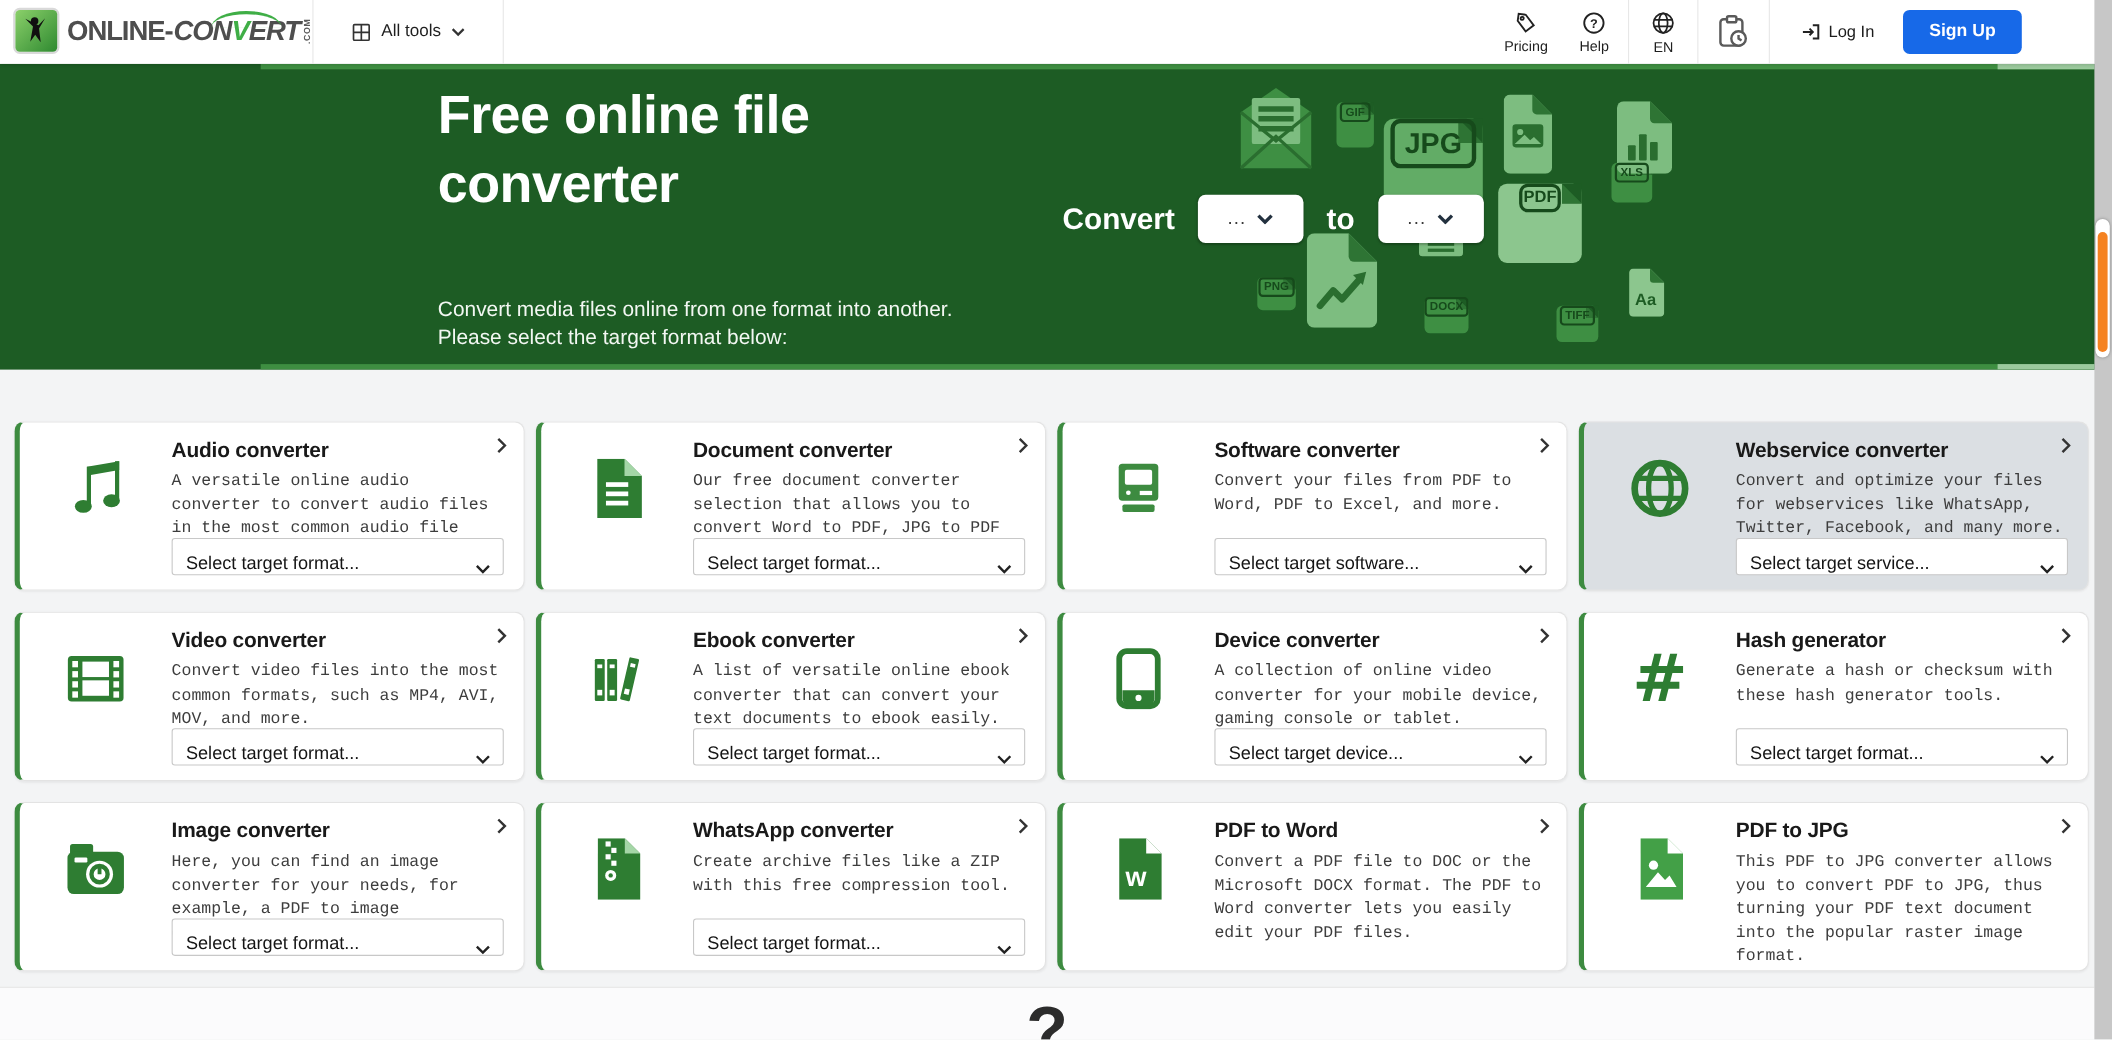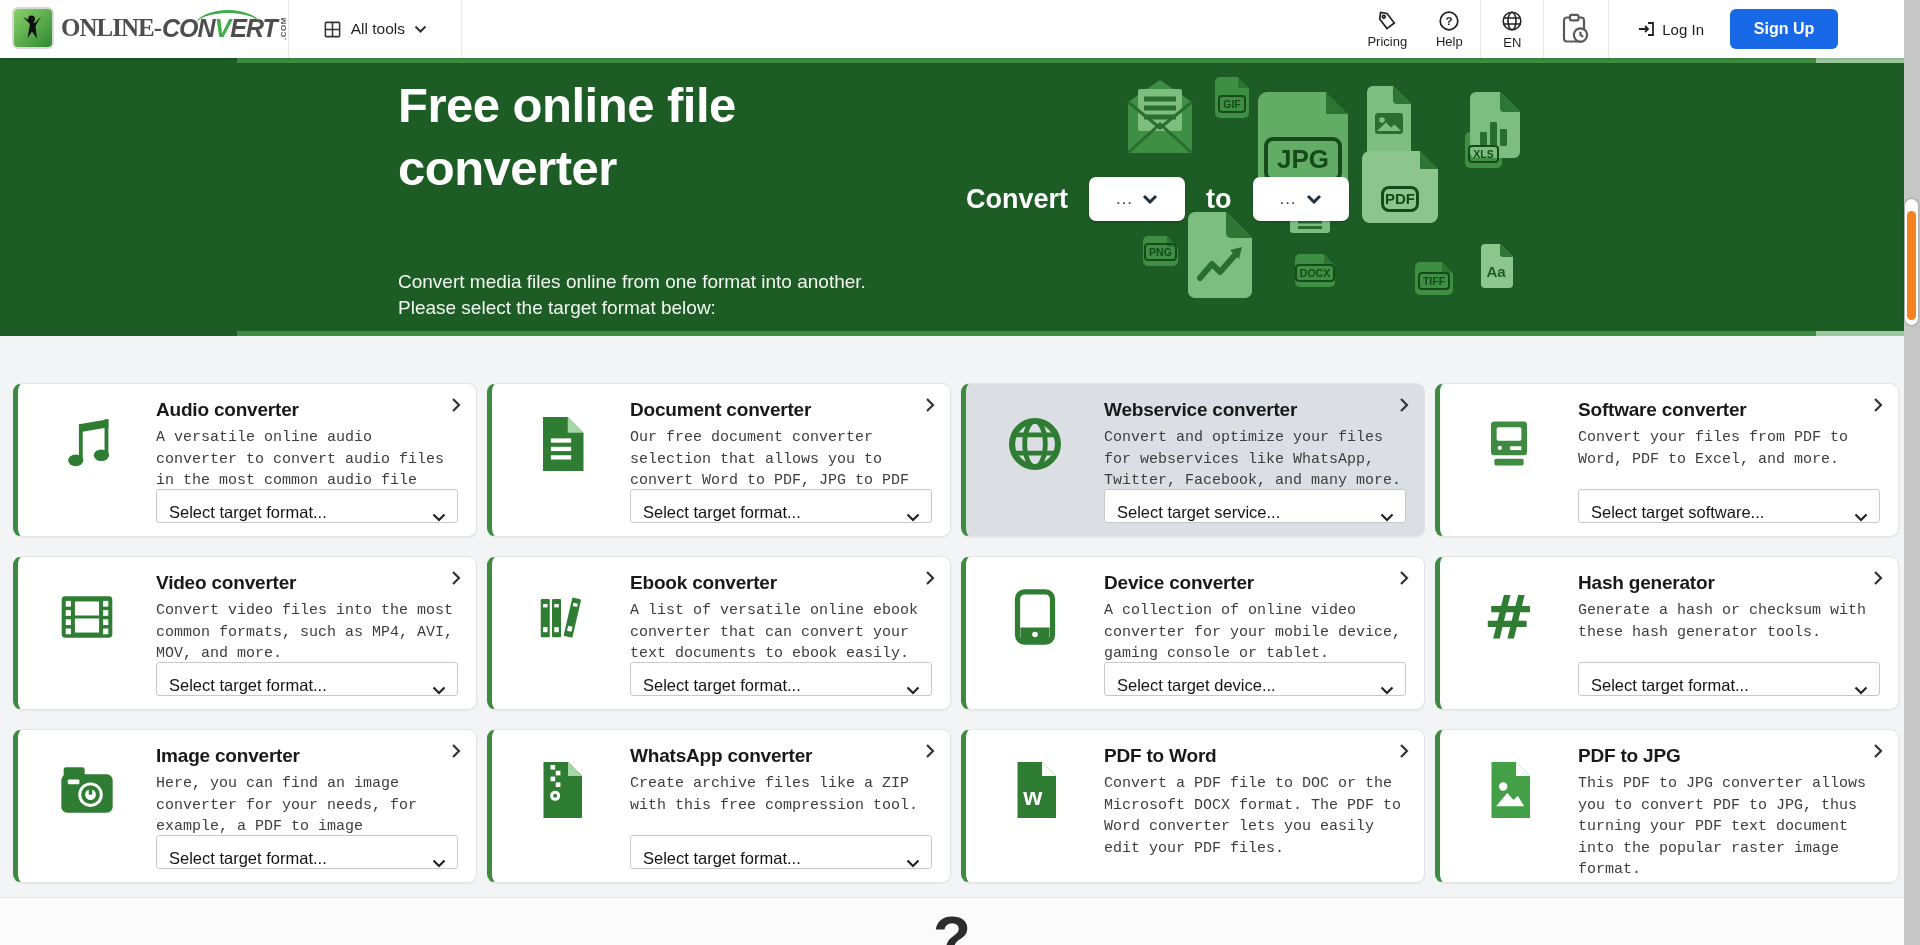--- a/index.html
+++ b/index.html
@@ -11,21 +11,21 @@
   
   .navbar{
     position:absolute;top:0;left:0;width:1920px;height:58px;background:#fff;
     display:flex;align-items:center;z-index:6;box-shadow:0 1px 3px rgba(0,0,0,.14);
   }
   .nav-sep{width:1px;height:58px;background:#e7e7e7;flex:0 0 1px;}
   .logo{display:flex;align-items:center;gap:9px;margin:0 0 0 14px;padding-bottom:2px;}
   .logo-box{width:38px;height:38px;border-radius:4px;background:linear-gradient(135deg,#8bd06a,#2f8a31);
     box-shadow:0 0 0 2px #d9d9d9;display:flex;align-items:center;justify-content:center;}
   .logo-text{display:flex;align-items:center;position:relative;}
-  .logo-online{font-size:25px;font-weight:800;color:#4e4e4e;letter-spacing:-1px;font-family:Liberation Serif, serif;}
+  .logo-online{font-size:25px;font-weight:800;color:#4e4e4e;letter-spacing:-1px;}
   .logo-convert{font-size:25px;font-weight:800;color:#4e4e4e;font-style:italic;letter-spacing:-1px;margin-left:1px;}
   .logo-convert .v{color:#3fae46;}
   .logo-swoosh{position:absolute;top:-4px;right:28px;width:64px;height:12px;
     border-top:3.5px solid #3fae46;border-radius:50% 50% 0 0/100% 100% 0 0;}
   .logo-tld{font-size:8px;font-weight:700;color:#5a5a5a;writing-mode:vertical-rl;transform:rotate(180deg);
     margin-left:2px;letter-spacing:.5px;}
   .alltools{display:flex;align-items:center;gap:9px;padding:0 34px;height:58px;cursor:pointer;}
   .alltools-label{font-size:15.5px;color:#1f1f1f;}
   .nav-right{margin-left:auto;display:flex;align-items:center;height:58px;padding-right:82px;}
   .nav-icon-item{display:flex;flex-direction:column;align-items:center;justify-content:center;
@@ -45,21 +45,21 @@
     font-weight:800;letter-spacing:-.5px;}
   .hero-sub{position:absolute;left:398px;top:192px;width:515px;color:#f2f7f2;font-size:19px;line-height:26px;}
   .convert-row{position:absolute;left:966px;top:119px;height:44px;display:flex;align-items:center;z-index:4;}
   .convert-label{color:#fff;font-size:27px;font-weight:700;margin-right:21px;}
   .to-label{color:#fff;font-size:27px;font-weight:700;margin:0 21px;}
   .hero-select{width:96px;height:44px;background:#fff;border-radius:7px;display:flex;align-items:center;
     justify-content:center;gap:9px;cursor:pointer;box-shadow:0 1px 2px rgba(0,0,0,.25);}
   .hero-select .val{font-size:17px;color:#3a3a3a;letter-spacing:1px;}
   
   .hicons{position:absolute;inset:0;z-index:2;}
-  .hb{position:absolute;background:#3e8f43;border-radius:5px;display:flex;align-items:flex-end;justify-content:center;}
+  .hb{position:absolute;background:#3e8f43;border-radius:5px;display:flex;align-items:flex-start;justify-content:center;margin-top:16px;}
   .hb::before{content:"";position:absolute;top:0;right:0;width:11px;height:11px;background:#1d5c24;}
   .hb::after{content:"";position:absolute;top:0;right:0;width:0;height:0;
     border-bottom:11px solid #2e7434;border-right:11px solid transparent;}
   .hb .lbl{border:2.5px solid #164a1b;color:#164a1b;border-radius:4px;font-size:10.5px;font-weight:800;
     padding:0 3px;line-height:1.35;margin-bottom:5px;z-index:1;}
   .hb.big{background:#62ac66;border-radius:9px;}
   .hb.big::before{width:22px;height:22px;}
   .hb.big::after{border-bottom-width:22px;border-right-width:22px;}
   .hb.big .lbl{border-width:4px;border-radius:9px;font-size:26px;padding:1px 9px;margin-bottom:14px;}
   .hb.pdf{background:#8cc68e;border-radius:8px;}
@@ -306,62 +306,62 @@
         <path d="M2 2 l6 6 -6 6"></path>
       </svg>
     <div class="cselect">
         <span>Select target format...</span>
         <svg width="14" height="9" viewBox="0 0 14 9" fill="none" stroke="#222" stroke-width="2.2">
           <path d="M1.5 1.5 L7 7 L12.5 1.5"></path>
         </svg>
       </div>
   </div>
 
-  <div class="card highlight">
-    <div class="cicon">
-      <svg width="58" height="58" viewBox="0 0 48 48" fill="none" stroke="#2e7d32">
-          <circle cx="24" cy="24" r="19" stroke-width="5"></circle>
-          <ellipse cx="24" cy="24" rx="8.5" ry="19" stroke-width="4"></ellipse>
-          <path d="M6.5 16.5 H41.5 M6.5 31.5 H41.5" stroke-width="4"></path>
-        </svg>
-    </div>
-    <div class="cbody">
-        <div class="ctitle">Webservice converter</div>
-      <div class="cdesc">Convert and optimize your files for webservices like WhatsApp, Twitter, Facebook, and many more.</div>
-      </div>
-    <svg class="carrow" width="10" height="16" viewBox="0 0 10 16" fill="none" stroke="#333" stroke-width="2.2">
-        <path d="M2 2 l6 6 -6 6"></path>
-      </svg>
-    <div class="cselect">
-        <span>Select target service...</span>
-        <svg width="14" height="9" viewBox="0 0 14 9" fill="none" stroke="#222" stroke-width="2.2">
-          <path d="M1.5 1.5 L7 7 L12.5 1.5"></path>
-        </svg>
-      </div>
-  </div>
-
   <div class="card">
     <div class="cicon">
       <svg width="54" height="54" viewBox="0 0 48 48">
           <rect x="8" y="4" width="32" height="30" rx="3" fill="#3d8b40"></rect>
           <rect x="13" y="9" width="22" height="12" rx="1.5" fill="#fff"></rect>
           <circle cx="15.8" cy="27.5" r="1.9" fill="#fff"></circle>
           <rect x="25" y="26" width="10" height="3.4" fill="#fff"></rect>
           <rect x="11" y="37" width="26" height="6" rx="1.5" fill="#3d8b40"></rect>
         </svg>
     </div>
     <div class="cbody">
         <div class="ctitle">Software converter</div>
       <div class="cdesc">Convert your files from PDF to Word, PDF to Excel, and more.</div>
       </div>
     <svg class="carrow" width="10" height="16" viewBox="0 0 10 16" fill="none" stroke="#333" stroke-width="2.2">
         <path d="M2 2 l6 6 -6 6"></path>
       </svg>
     <div class="cselect">
         <span>Select target software...</span>
+        <svg width="14" height="9" viewBox="0 0 14 9" fill="none" stroke="#222" stroke-width="2.2">
+          <path d="M1.5 1.5 L7 7 L12.5 1.5"></path>
+        </svg>
+      </div>
+  </div>
+
+  <div class="card highlight">
+    <div class="cicon">
+      <svg width="58" height="58" viewBox="0 0 48 48" fill="none" stroke="#2e7d32">
+          <circle cx="24" cy="24" r="19" stroke-width="5"></circle>
+          <ellipse cx="24" cy="24" rx="8.5" ry="19" stroke-width="4"></ellipse>
+          <path d="M6.5 16.5 H41.5 M6.5 31.5 H41.5" stroke-width="4"></path>
+        </svg>
+    </div>
+    <div class="cbody">
+        <div class="ctitle">Webservice converter</div>
+      <div class="cdesc">Convert and optimize your files for webservices like WhatsApp, Twitter, Facebook, and many more.</div>
+      </div>
+    <svg class="carrow" width="10" height="16" viewBox="0 0 10 16" fill="none" stroke="#333" stroke-width="2.2">
+        <path d="M2 2 l6 6 -6 6"></path>
+      </svg>
+    <div class="cselect">
+        <span>Select target service...</span>
         <svg width="14" height="9" viewBox="0 0 14 9" fill="none" stroke="#222" stroke-width="2.2">
           <path d="M1.5 1.5 L7 7 L12.5 1.5"></path>
         </svg>
       </div>
   </div>
 
   <div class="card">
     <div class="cicon">
       <svg width="56" height="46" viewBox="0 0 48 40">
           <rect x="2" y="2" width="44" height="36" rx="3" fill="#2e7d32"></rect>

